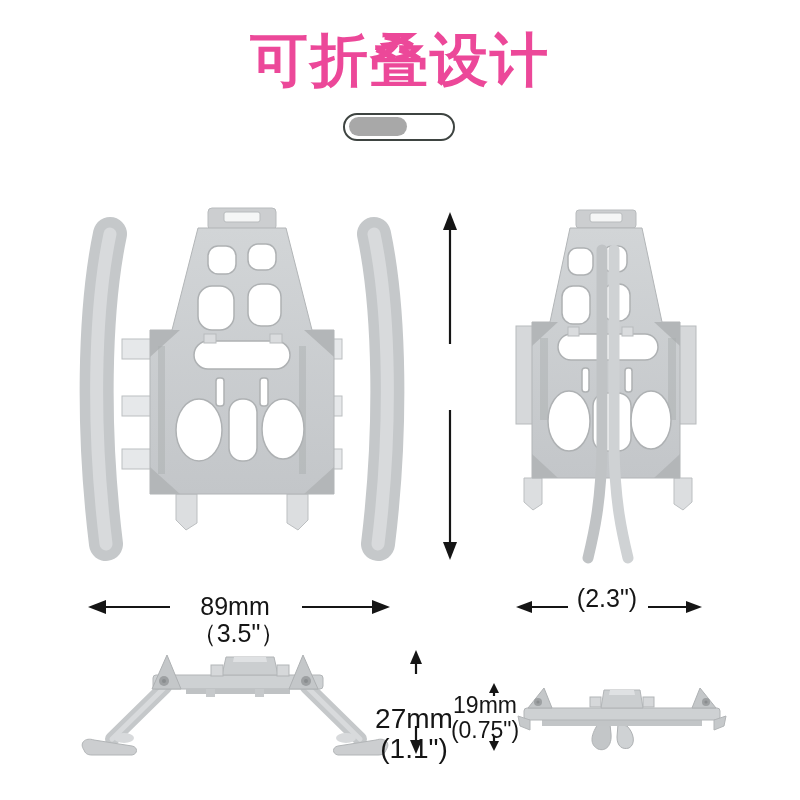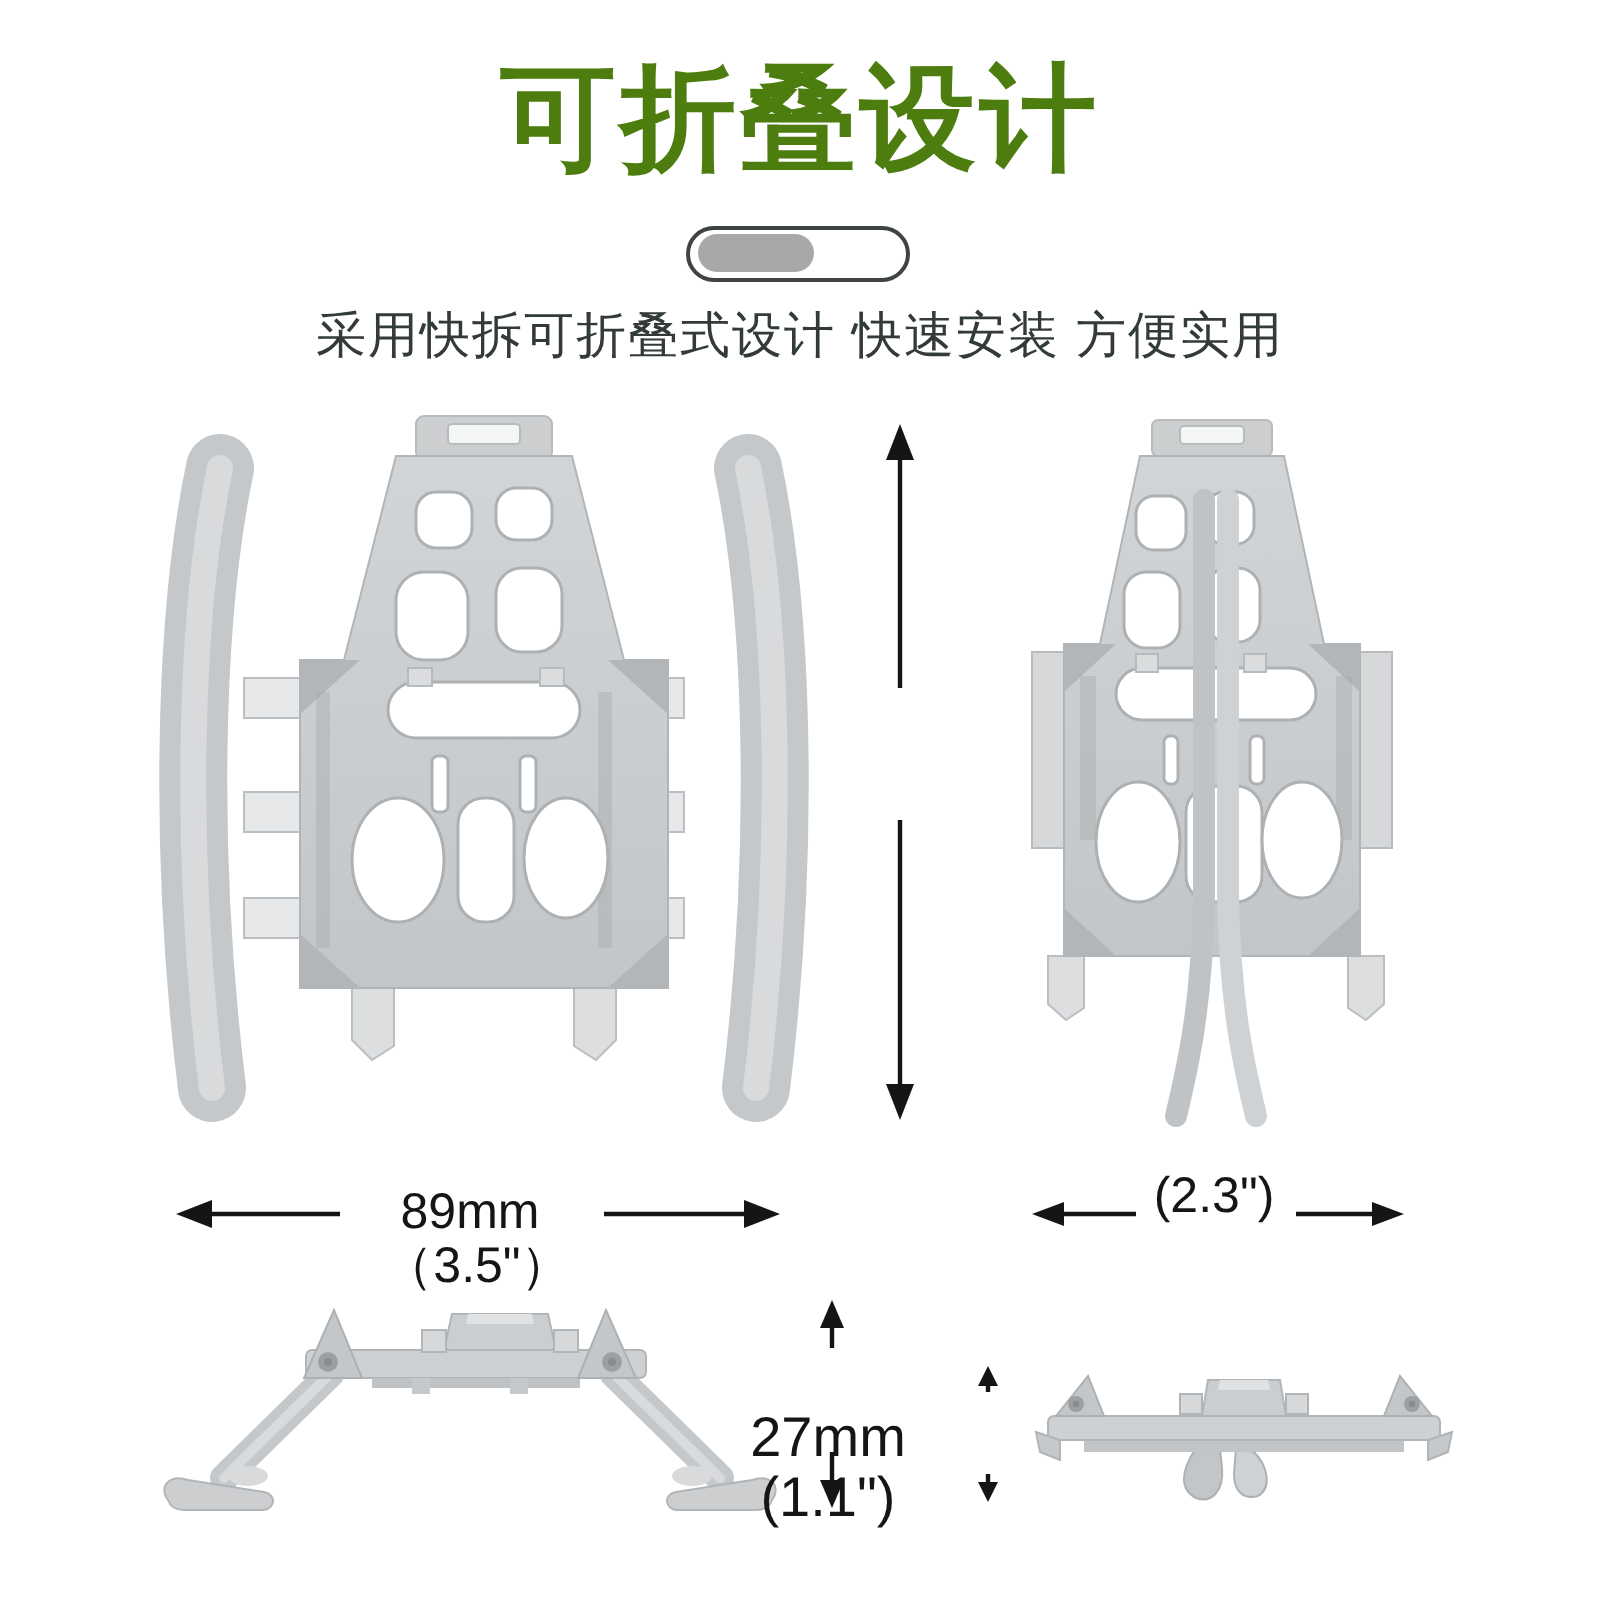--- a/index.html
+++ b/index.html
@@ -1,20 +1,20 @@
 <!DOCTYPE html>
 <html><head>
 <meta charset="utf-8">
 <style>
   html,body{margin:0;padding:0;background:#ffffff;}
   .canvas{position:relative;width:800px;height:800px;background:#ffffff;overflow:hidden;
           font-family:"Liberation Sans","DejaVu Sans",sans-serif;}
   .abs{position:absolute;}
   .title{left:0;right:0;top:28px;text-align:center;font-size:58px;font-weight:900;
-         color:#4d7c0f;letter-spacing:2px;line-height:1.12;margin:0;}
+         color:#ec4899;letter-spacing:2px;line-height:1.12;margin:0;}
   .toggle{left:343px;top:113px;width:112px;height:28px;border:2px solid #3e4441;
           border-radius:15px;box-sizing:border-box;background:#ffffff;}
   .toggle-knob{position:absolute;left:4px;top:2px;width:58px;height:19px;border-radius:10px;
           background:#a8a8a8;}
   .subtitle{left:0;right:0;top:151px;text-align:center;font-size:25px;font-weight:500;
           color:#323a3a;letter-spacing:1px;line-height:34px;margin:0;}
   .dim{color:#151515;text-align:center;line-height:1.08;}
   .dim span{display:block;}
   .dim-inline span{display:inline;}
   .dim-102{left:395px;top:351px;width:110px;font-size:26px;}
@@ -31,21 +31,20 @@
 <body>
 
 <div class="canvas">
 
   <h1 class="abs title">可折叠设计</h1>
 
   <div class="abs toggle">
     <div class="toggle-knob"></div>
   </div>
 
-  <p class="abs subtitle">采用快拆可折叠式设计 快速安装 方便实用</p>
 
   <svg class="abs" style="left:58px;top:200px;" width="348" height="380" viewBox="0 0 348 380">
     <defs>
       <linearGradient id="gA" x1="0" y1="0" x2="0" y2="1">
         <stop offset="0" stop-color="#d2d5d7"></stop>
           <stop offset="1" stop-color="#c3c6c9"></stop>
       </linearGradient>
     </defs>
 
     <g fill="none" stroke-linecap="round">
@@ -232,20 +231,24 @@
   </div>
   <svg class="abs arrow" style="left:404px;top:726px;" width="24" height="30">
     <line x1="12" y1="0" x2="12" y2="16"></line>
       <polygon points="12,28 6,14 18,14"></polygon>
   </svg>
 
   <svg class="abs arrow" style="left:484px;top:682px;" width="20" height="15">
     <line x1="10" y1="14" x2="10" y2="8"></line>
       <polygon points="10,1 5,11 15,11"></polygon>
   </svg>
+  <div class="abs dim dim-19">
+    <span>19mm</span>
+    <span>(0.75")</span>
+  </div>
   <svg class="abs arrow" style="left:484px;top:737px;" width="20" height="15">
     <line x1="10" y1="0" x2="10" y2="6"></line>
       <polygon points="10,14 5,4 15,4"></polygon>
   </svg>
 
   <svg class="abs" style="left:516px;top:682px;" width="212" height="72" viewBox="0 0 212 72">
     <g stroke="#aeb1b3">
       <path d="M82 42 C74 54 74 63 82 67 C90 70 96 63 95 52 L94 42 Z" fill="#c3c6c8"></path>
       <path d="M102 42 L101 55 C101 64 106 68 113 66 C120 62 118 51 111 44 Z" fill="#cfd2d4"></path>
     </g>

